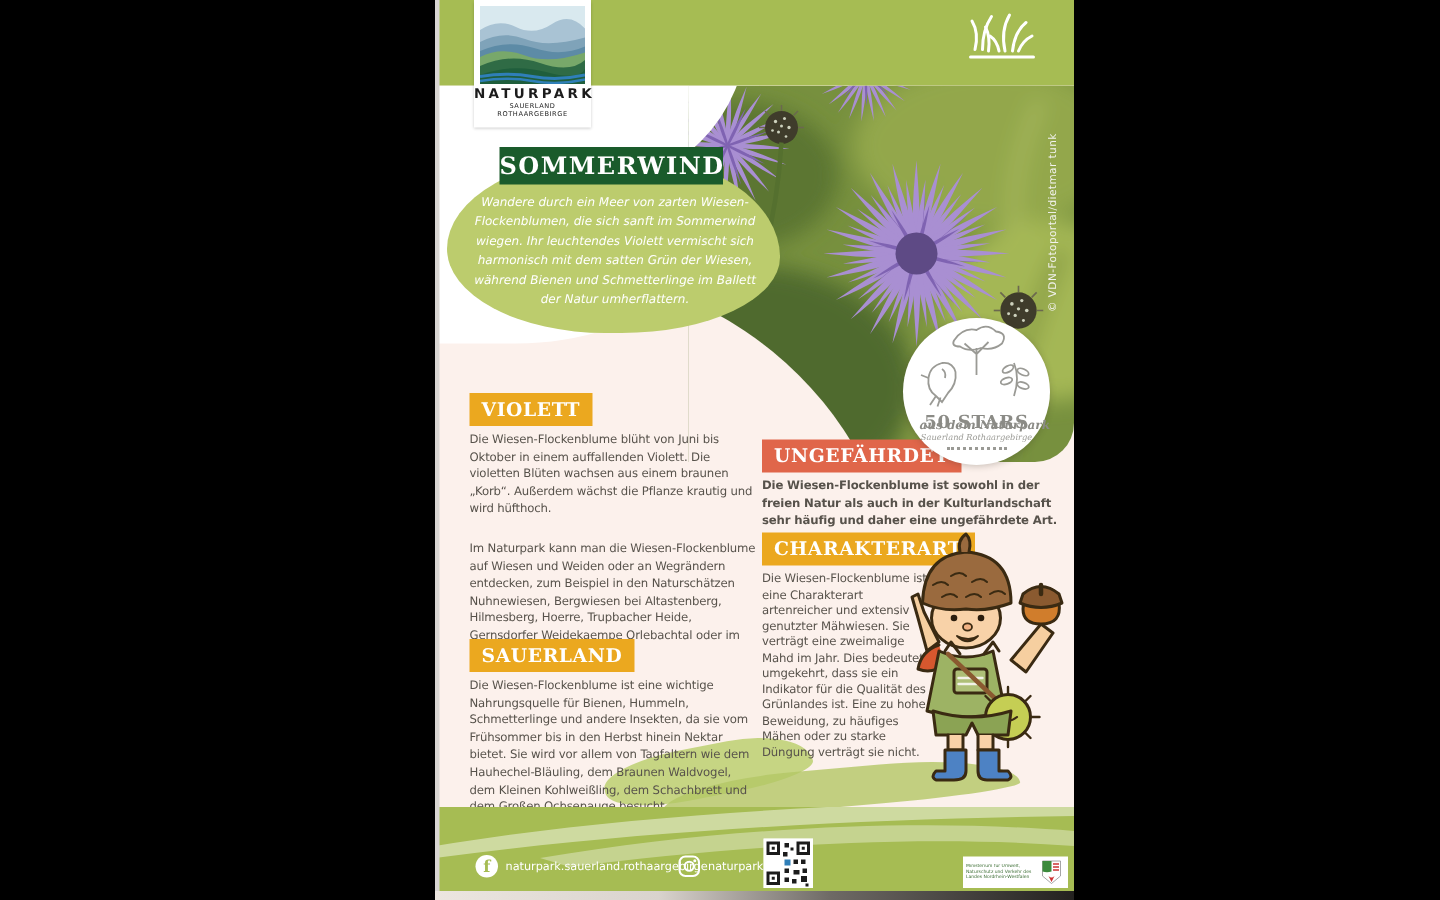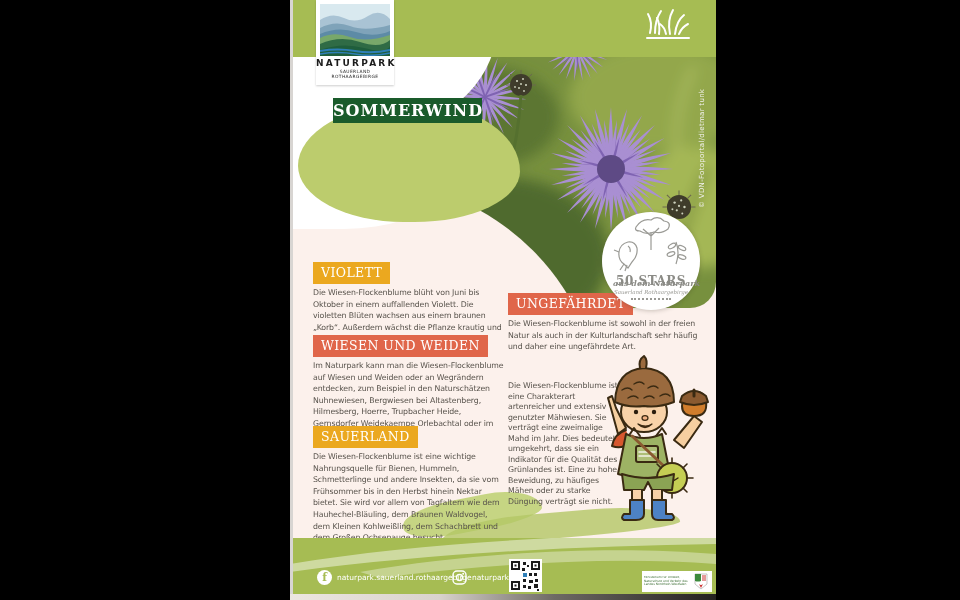--- a/index.html
+++ b/index.html
@@ -49,21 +49,21 @@
   .badge .b1{position:absolute;left:0;top:62px;width:98px;font-family:"DejaVu Serif","Liberation Serif",serif;
              font-weight:bold;font-size:12px;letter-spacing:.5px;color:#8b8b86;}
   .badge .b2{position:absolute;left:0;top:66px;width:98px;font-family:"DejaVu Serif","Liberation Serif",serif;
              font-style:italic;font-weight:bold;font-size:8px;color:#8b8b86;text-align:right;}
   .badge .b3{position:absolute;left:0;top:77px;width:98px;font-family:"DejaVu Serif","Liberation Serif",serif;
              font-style:italic;font-size:5.5px;color:#9a9a95;}
   .badge .dots{position:absolute;left:29px;top:86px;width:40px;border-bottom:2px dotted #9a9a95;}
 
   
   .hbadge{position:absolute;z-index:12;color:#fff;font-family:"DejaVu Serif","Liberation Serif",serif;
-          font-weight:normal;font-size:12.5px;letter-spacing:.4px;padding:3px 8px 4px;}
+          font-weight:bold;font-size:12.5px;letter-spacing:.4px;padding:3px 8px 4px;}
   .gold{background:#eba81f;} .red{background:#e0664a;}
   .body{position:absolute;z-index:12;color:#57524b;font-size:7.8px;line-height:11.6px;letter-spacing:-.1px;}
 
   
   .leaf{position:absolute;left:112px;top:497px;width:140px;height:34px;background:#c6d583;z-index:3;
         border-radius:50% 50% 50% 50%/60% 90% 40% 60%;transform:rotate(-11deg);}
   .leaf2{position:absolute;left:150px;top:512px;width:240px;height:26px;background:#b3c765;z-index:3;
         border-radius:50%/100% 100% 30% 30%;transform:rotate(-5deg);opacity:.8;}
   .footer{position:absolute;left:0;top:538px;width:426px;height:56px;background:#a6bc53;z-index:20;}
   .footer svg.waves{position:absolute;left:0;top:0;}
@@ -215,20 +215,21 @@
           </g>
       <path d="M62,38 C60,70 55,100 45,130" stroke="#55702f" stroke-width="3" fill="none"></path>
     </svg>
     <div class="cut-white"></div>
     <div class="cut-pink"></div>
   </div>
   <div class="credit">© VDN-Fotoportal/dietmar tunk</div>
 
   <div class="oval"></div>
   <div class="somm-band">SOMMERWIND</div>
+  <div class="oval-text">Wandere durch ein Meer von zarten Wiesen-Flockenblumen, die sich sanft im Sommerwind wiegen. Ihr leuchtendes Violett vermischt sich harmonisch mit dem satten Grün der Wiesen, während Bienen und Schmetterlinge im Ballett der Natur umherflattern.</div>
 
   <div class="badge">
     <svg width="98" height="98" viewBox="0 0 98 98">
       <g fill="none" stroke="#9a9a95" stroke-width="1.2">
         <path d="M49,38 V20 M49,24 L41,17 M49,24 L57,16"></path>
         <path d="M34,15 Q40,6 49,8 Q56,3 62,9 Q70,10 66,17 Q60,22 52,20 Q44,23 38,19 Q32,19 34,15 Z"></path>
         <path d="M22,52 Q16,48 17,40 Q18,32 26,30 Q33,29 35,36 Q36,44 30,50 L26,56 Z"></path>
         <path d="M17,40 L12,38 M26,34 Q29,36 28,40 M22,52 L18,58 M25,53 L23,59"></path>
         <path d="M74,52 Q78,40 74,30"></path>
         <ellipse cx="70" cy="34" rx="4" ry="2" transform="rotate(-30 70 34)"></ellipse>
@@ -239,29 +240,29 @@
     </svg>
     <div class="b1">50 STARS</div>
     <div class="b2">aus dem Naturpark</div>
     <div class="b3">Sauerland Rothaargebirge</div>
     <div class="dots"></div>
   </div>
 
   <div class="hbadge gold" style="left:23px;top:262px;">VIOLETT</div>
   <div class="body" style="left:23px;top:287px;width:192px;">Die Wiesen-Flockenblume blüht von Juni bis Oktober in einem auffallenden Violett. Die violetten Blüten wachsen aus einem braunen „Korb“. Außerdem wächst die Pflanze krautig und wird hüfthoch.</div>
 
-  <div class="hbadge red" style="left:23px;top:335px;">WIESEN UND WEIDEN</div>
   <div class="body" style="left:23px;top:360px;width:192px;">Im Naturpark kann man die Wiesen-Flockenblume auf Wiesen und Weiden oder an Wegrändern entdecken, zum Beispiel in den Naturschätzen Nuhnewiesen, Bergwiesen bei Altastenberg, Hilmesberg, Hoerre, Trupbacher Heide, Gernsdorfer Weidekaempe Orlebachtal oder im Großmickrtal.</div>
 
   <div class="hbadge gold" style="left:23px;top:426px;">SAUERLAND</div>
   <div class="body" style="left:23px;top:451px;width:192px;">Die Wiesen-Flockenblume ist eine wichtige Nahrungsquelle für Bienen, Hummeln, Schmetterlinge und andere Insekten, da sie vom Frühsommer bis in den Herbst hinein Nektar bietet. Sie wird vor allem von Tagfaltern wie dem Hauhechel-Bläuling, dem Braunen Waldvogel, dem Kleinen Kohlweißling, dem Schachbrett und dem Großen Ochsenauge besucht.</div>
 
   <div class="hbadge red" style="left:218px;top:293px;">UNGEFÄHRDET</div>
-  <div class="body" style="left:218px;top:318px;width:198px;">Die Wiesen-Flockenblume ist sowohl in der freien Natur als auch in der Kulturlandschaft sehr häufig und daher eine ungefährdete Art.</div>
-
+  <div class="body" style="left:218px;top:318px;width:198px;font-weight:bold;">Die Wiesen-Flockenblume ist sowohl in der freien Natur als auch in der Kulturlandschaft sehr häufig und daher eine ungefährdete Art.</div>
+
+  <div class="hbadge gold" style="left:218px;top:355px;">CHARAKTERART</div>
   <div class="body" style="left:218px;top:381px;width:112px;line-height:10.5px;">Die Wiesen-Flockenblume ist eine Charakterart artenreicher und extensiv genutzter Mähwiesen. Sie verträgt eine zweimalige Mahd im Jahr. Dies bedeutet umgekehrt, dass sie ein Indikator für die Qualität des Grünlandes ist. Eine zu hohe Beweidung, zu häufiges Mähen oder zu starke Düngung verträgt sie nicht.</div>
 
   <div class="mascot">
     <svg width="134" height="178" viewBox="0 0 134 178">
       <g stroke="#3a2a12" stroke-width="2" stroke-linejoin="round" stroke-linecap="round">
 
         <path d="M30,62 L26,48 L30,46 L34,58 L44,78 L36,84 Z" fill="#f6cfa0"></path>
 
         <path d="M92,90 L112,66 L120,72 L102,98 Z" fill="#f6cfa0"></path>
         <path d="M108,44 q14,-6 16,8 q2,14 -12,14 q-12,0 -12,-10 q0,-9 8,-12" fill="#d07d2c"></path>

